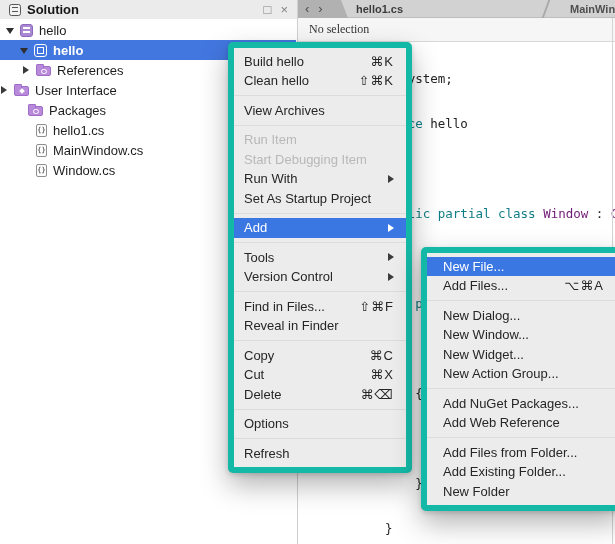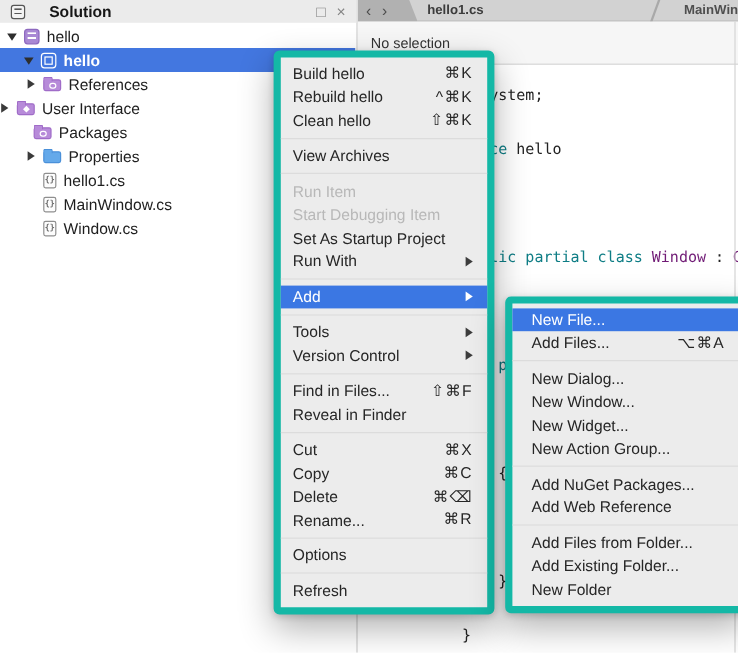--- a/index.html
+++ b/index.html
@@ -4,21 +4,21 @@
 <style>
   html,body{margin:0;padding:0;overflow:hidden;}
   body{width:615px;height:544px;position:relative;background:#fff;
        font-family:"Liberation Sans","DejaVu Sans",sans-serif;
        -webkit-font-smoothing:antialiased;}
 
   
   .pad{position:absolute;left:0;top:0;width:298px;height:544px;background:#fff;
        border-right:1px solid #d0d0d0;box-sizing:border-box;z-index:2;}
   .pad-header{height:19px;background:#ebebeb;display:flex;align-items:center;
-       padding:0 9px;gap:14px;}
+       padding:0 9px;gap:0;}
   .pad-title{font-size:13px;font-weight:bold;color:#161616;}
   .pad-ctl{margin-left:auto;display:flex;gap:9px;color:#848484;font-size:13px;line-height:19px;}
   .pad-ctl span{cursor:default;}
 
   .tree{position:absolute;left:0;top:20px;right:1px;}
   .trow{height:20px;display:flex;align-items:center;font-size:13px;color:#1e1e1e;}
   .trow.sel{background:#4377E0;color:#fff;font-weight:bold;}
   .exp{width:9px;height:9px;margin-right:5px;flex:0 0 9px;position:relative;}
   .exp.right::before{content:"";position:absolute;left:1px;top:0;
        border-left:6px solid #3a3a3a;border-top:4.5px solid transparent;border-bottom:4.5px solid transparent;}
@@ -54,23 +54,23 @@
        border-bottom:1px solid #bdbdbd;box-sizing:border-box;z-index:1;}
   .navarea{position:absolute;left:0;top:0;width:50px;height:18px;background:#b1b1b1;
        -webkit-clip-path:polygon(0 0,43px 0,50px 18px,0 18px);clip-path:polygon(0 0,43px 0,50px 18px,0 18px);
        display:flex;align-items:center;gap:9px;padding-left:7px;box-sizing:border-box;}
   .navarea span{font-size:13px;color:#4c4c4c;line-height:16px;}
   .tab{position:absolute;top:0;bottom:0;display:flex;align-items:center;font-size:11px;font-weight:bold;}
   .tab.active{left:49px;right:72px;padding-left:9px;color:#3c3c3c;}
   .tab.next{right:0;width:58px;padding-left:13px;color:#4f4f4f;box-sizing:border-box;}
   .tabslant{position:absolute;left:247px;top:0;width:1.5px;height:18px;background:#a9a9a9;transform:skewX(-20deg);}
 
-  .breadcrumb{position:absolute;left:298px;top:18px;right:0;height:36px;background:#f6f6f6;
+  .breadcrumb{position:absolute;left:298px;top:18px;right:0;height:24px;background:#f6f6f6;
        border-bottom:1px solid #d8d8d8;box-sizing:border-box;display:flex;align-items:center;
-       padding-left:11px;font-size:12px;color:#333;z-index:1;}
+       padding-left:11px;font-size:12px;color:#333;z-index:1;font-family:Liberation Serif, serif;}
 
   .codewrap{position:absolute;left:355px;top:41px;z-index:1;
        font-family:"DejaVu Sans Mono","Liberation Mono",monospace;font-size:12.5px;
        line-height:15px;color:#222;white-space:pre;}
   .kw{color:#0E7D85;}
   .ty{color:#701a75;}
 
   .vline{position:absolute;left:612px;top:18px;bottom:0;width:1px;background:#d4d4d4;z-index:1;}
 
   
@@ -120,25 +120,20 @@
     <div class="trow" style="">
       <span class="exp right"></span>
       <span class="ic folder ui"></span>
       <span>User Interface</span>
     </div>
     <div class="trow" style="padding-left:14px">
       <span class="spacer"></span>
       <span class="ic folder pkg"></span>
       <span>Packages</span>
     </div>
-    <div class="trow" style="padding-left:22px">
-      <span class="exp right"></span>
-      <span class="ic folder blue"></span>
-      <span>Properties</span>
-    </div>
     <div class="trow" style="padding-left:36px">
       <span class="ic file">{}</span>
       <span>hello1.cs</span>
     </div>
     <div class="trow" style="padding-left:36px">
       <span class="ic file">{}</span>
       <span>MainWindow.cs</span>
     </div>
     <div class="trow" style="padding-left:36px">
       <span class="ic file">{}</span>
@@ -181,44 +176,40 @@
 </div>
 
 <div class="vline"></div>
 
 <div class="menu main">
   <div class="mi">
     <span>Build hello</span>
     <span class="ms">⌘K</span>
   </div>
   <div class="mi">
-    <span>Rebuild hello</span>
-    <span class="ms">^⌘K</span>
-  </div>
-  <div class="mi">
     <span>Clean hello</span>
     <span class="ms">⇧⌘K</span>
   </div>
   <div class="msep"></div>
   <div class="mi">
     <span>View Archives</span>
   </div>
   <div class="msep"></div>
   <div class="mi dis">
     <span>Run Item</span>
   </div>
   <div class="mi dis">
     <span>Start Debugging Item</span>
   </div>
   <div class="mi">
+    <span>Run With</span>
+    <span class="arr"></span>
+  </div>
+  <div class="mi">
     <span>Set As Startup Project</span>
-  </div>
-  <div class="mi">
-    <span>Run With</span>
-    <span class="arr"></span>
   </div>
   <div class="msep"></div>
   <div class="mi hl">
     <span>Add</span>
     <span class="arr"></span>
   </div>
   <div class="msep"></div>
   <div class="mi">
     <span>Tools</span>
     <span class="arr"></span>
@@ -230,34 +221,30 @@
   <div class="msep"></div>
   <div class="mi">
     <span>Find in Files...</span>
     <span class="ms">⇧⌘F</span>
   </div>
   <div class="mi">
     <span>Reveal in Finder</span>
   </div>
   <div class="msep"></div>
   <div class="mi">
+    <span>Copy</span>
+    <span class="ms">⌘C</span>
+  </div>
+  <div class="mi">
     <span>Cut</span>
     <span class="ms">⌘X</span>
   </div>
   <div class="mi">
-    <span>Copy</span>
-    <span class="ms">⌘C</span>
-  </div>
-  <div class="mi">
     <span>Delete</span>
     <span class="ms">⌘⌫</span>
-  </div>
-  <div class="mi">
-    <span>Rename...</span>
-    <span class="ms">⌘R</span>
   </div>
   <div class="msep"></div>
   <div class="mi">
     <span>Options</span>
   </div>
   <div class="msep"></div>
   <div class="mi">
     <span>Refresh</span>
   </div>
 </div>

